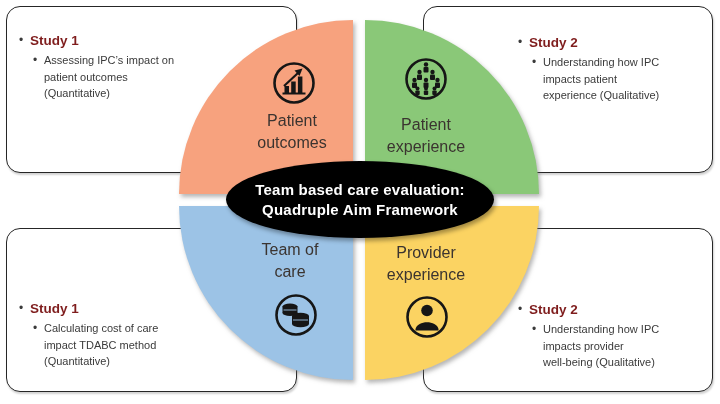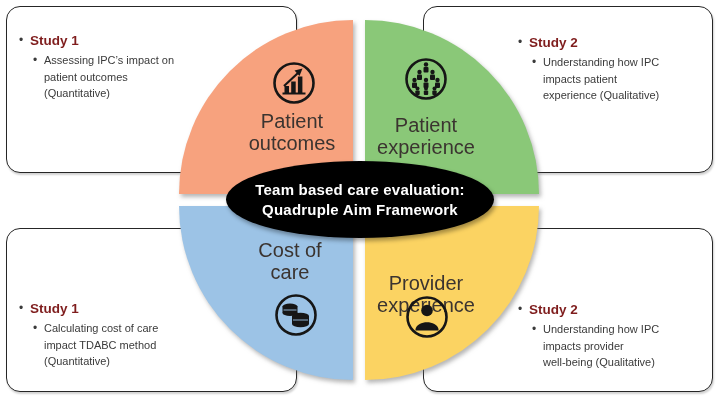--- a/index.html
+++ b/index.html
@@ -27,27 +27,27 @@
   .quad-tl{left:0;top:0;border-radius:174px 0 0 0;}
   .quad-tr{left:186px;top:0;border-radius:0 174px 0 0;}
   .quad-bl{left:0;top:186px;border-radius:0 0 0 174px;}
   .quad-br{left:186px;top:186px;border-radius:0 0 174px 0;}
   .qicon{position:absolute;width:46px;height:46px;}
   .quad-tl .qicon{left:92px;top:40px;}
   .quad-tr .qicon{left:38px;top:36px;}
   .quad-bl .qicon{left:94px;top:86px;}
   .quad-br .qicon{left:39px;top:88px;}
   .qlabel{
-    position:absolute;width:174px;text-align:center;font-size:20px;line-height:22px;
+    position:absolute;width:174px;text-align:center;font-size:16px;line-height:22px;
     color:#3b3430;white-space:pre-line;
   }
   .quad-tl .qlabel{left:26px;top:90px;}
   .quad-tr .qlabel{left:-26px;top:94px;}
   .quad-bl .qlabel{left:24px;top:33px;}
-  .quad-br .qlabel{left:-26px;top:36px;margin-top:30px;}
+  .quad-br .qlabel{left:-26px;top:36px;}
   
   .ellipse{
     position:absolute;left:226px;top:161px;width:268px;height:77px;border-radius:50%;
     z-index:3;display:flex;align-items:center;justify-content:center;
     box-shadow:2px 3px 4px rgba(0,0,0,0.35);
   }
   .etext{
     color:#ffffff;font-weight:bold;font-size:15px;line-height:20px;text-align:center;
     white-space:pre-line;letter-spacing:0.2px;
   }
@@ -149,21 +149,21 @@
             <rect x="20.8" y="34.5" width="4.4" height="4.5" rx="1"></rect>
           <circle cx="31.5" cy="32.5" r="2"></circle>
             <rect x="29.3" y="34.5" width="4.4" height="4.5" rx="1"></rect>
         </g>
       </svg>
       <div class="qlabel">Patient
 experience</div>
     </div>
 
     <div class="quad quad-bl" style="background-color: rgb(156, 195, 230);">
-      <div class="qlabel">Cost of
+      <div class="qlabel">Team of
 care</div>
       <svg class="qicon" viewBox="0 0 46 46">
         <circle class="stroke" cx="23" cy="23" r="19.5" stroke-width="2.6"></circle>
         <g class="ink">
           <ellipse cx="17" cy="14.5" rx="7.5" ry="3"></ellipse>
           <rect x="9.5" y="14.5" width="15" height="6.5"></rect>
           <ellipse cx="17" cy="21" rx="7.5" ry="3"></ellipse>
           <ellipse cx="27.5" cy="24" rx="8.5" ry="3.2"></ellipse>
           <rect x="19" y="24" width="17" height="8"></rect>
           <ellipse cx="27.5" cy="32" rx="8.5" ry="3.2"></ellipse>

